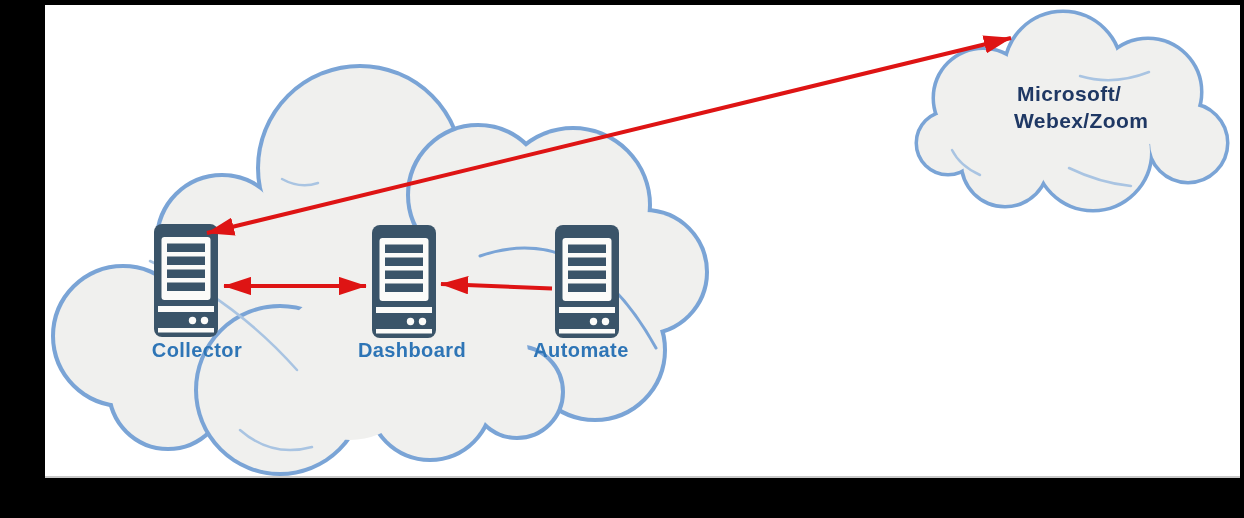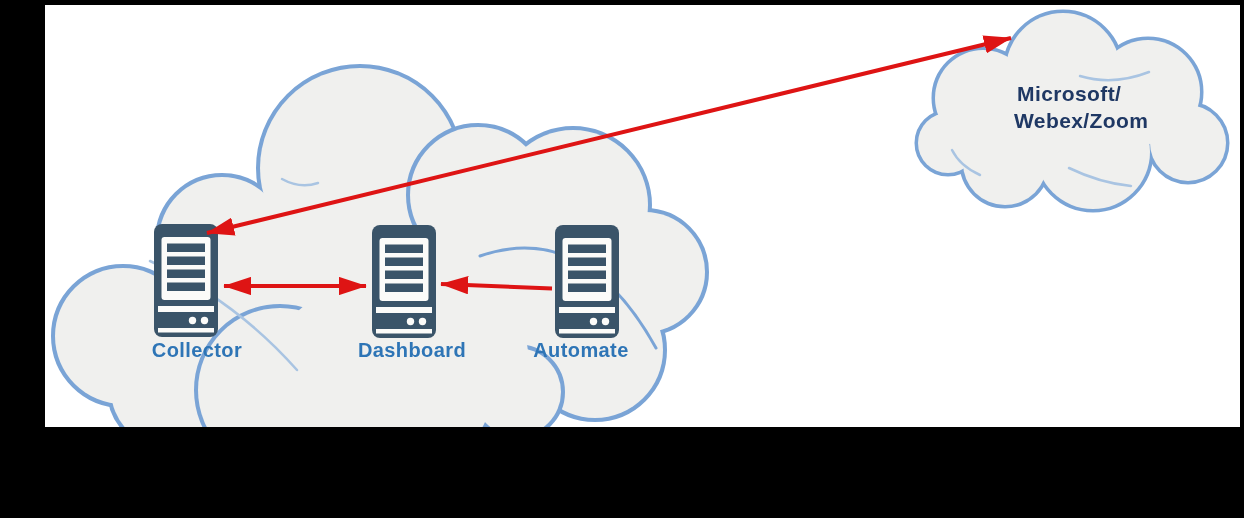--- a/index.html
+++ b/index.html
@@ -2,21 +2,21 @@
 <html style="--frame-bg: #000000; --slide-bg: #FFFFFF; --slide-edge: #C9C9C9; --cloud-fill: #F0F0EE; --cloud-stroke: #7AA4D6; --cloud-inner-arc: #A9C4E2; --server-dark: #3A5469; --server-panel: #FBFBF9; --arrow-red: #DE1414; --server-label-color: #2E75B6; --external-label-color: #1F3864;"><head>
 <meta charset="utf-8">
 <style>
   :root{
     --frame-bg:#000000; --slide-bg:#ffffff; --slide-edge:#c9c9c9;
     --cloud-fill:#F0F0EE; --cloud-stroke:#7AA4D6; --cloud-inner-arc:#A9C4E2;
     --server-dark:#3A5469; --server-panel:#FBFBF9;
     --arrow-red:#DE1414; --server-label-color:#2E75B6; --external-label-color:#1F3864;
   }
   html,body{margin:0;padding:0;background:var(--frame-bg);}
-  .stage{width:1244px;height:427px;position:relative;overflow:hidden;background:var(--frame-bg);}
+  .stage{width:1244px;height:518px;position:relative;overflow:hidden;background:var(--frame-bg);}
   svg{display:block;}
   .cloud-outline{fill:none;stroke:var(--cloud-stroke);stroke-width:8;}
   .cloud-body{fill:var(--cloud-fill);stroke:none;}
   .inner-arc{fill:none;stroke:var(--cloud-inner-arc);stroke-width:2.5;stroke-linecap:round;}
   .inner-arc.strong{stroke:var(--cloud-stroke);stroke-width:3;}
   .red-line{stroke:var(--arrow-red);stroke-width:4;fill:none;}
   .server-label{
     font-family:"Liberation Sans", sans-serif;font-weight:bold;font-size:20px;
     letter-spacing:.4px;fill:var(--server-label-color);text-anchor:middle;
   }

